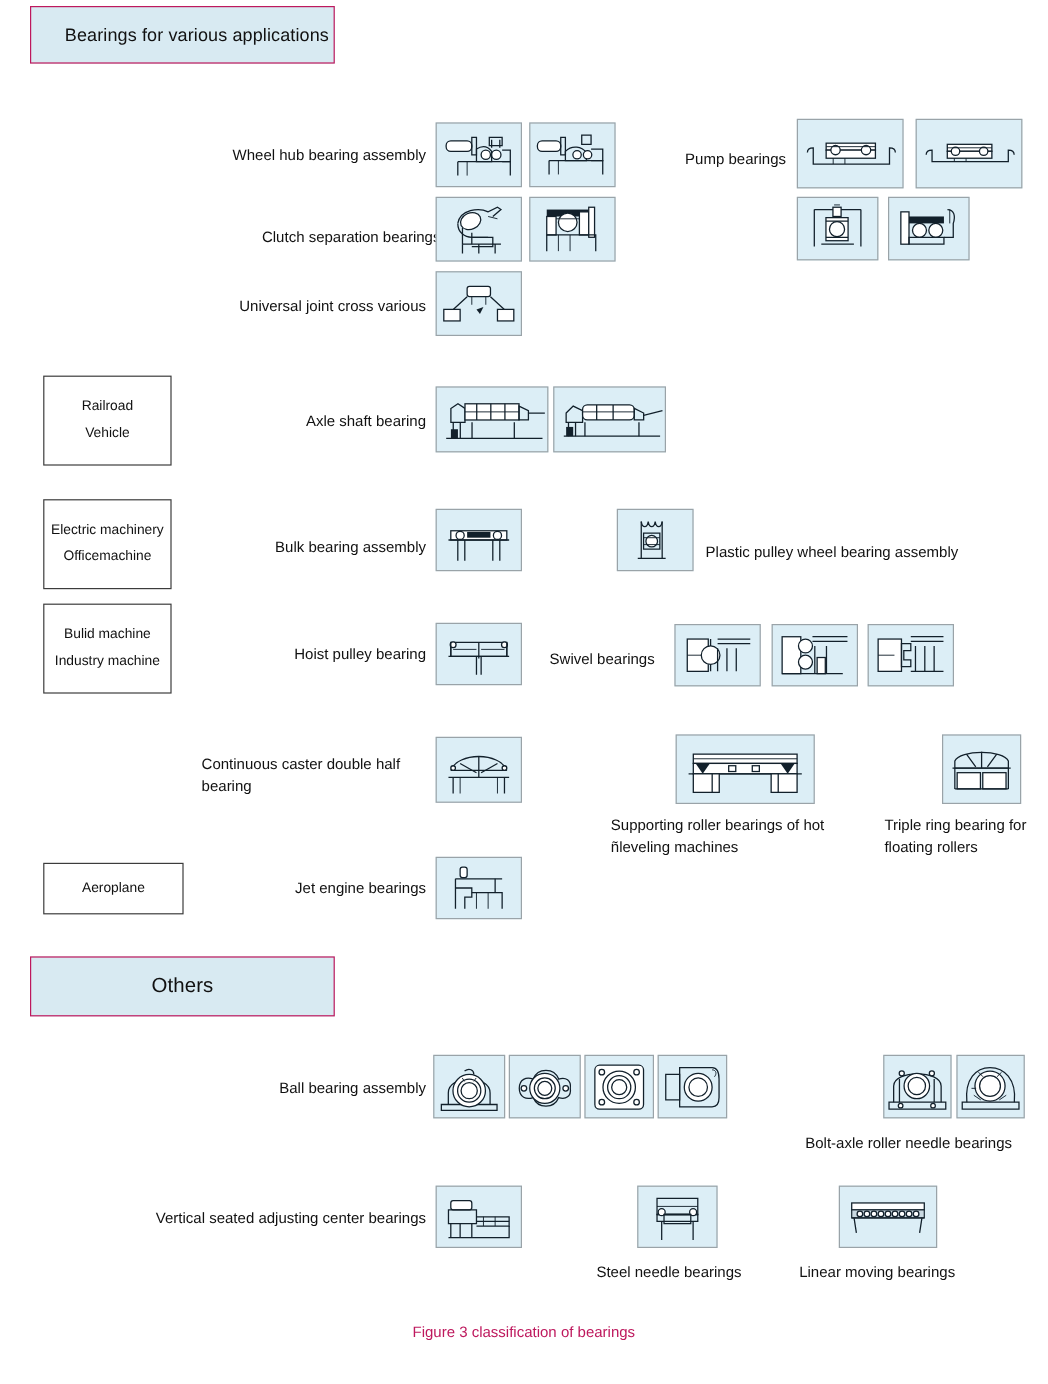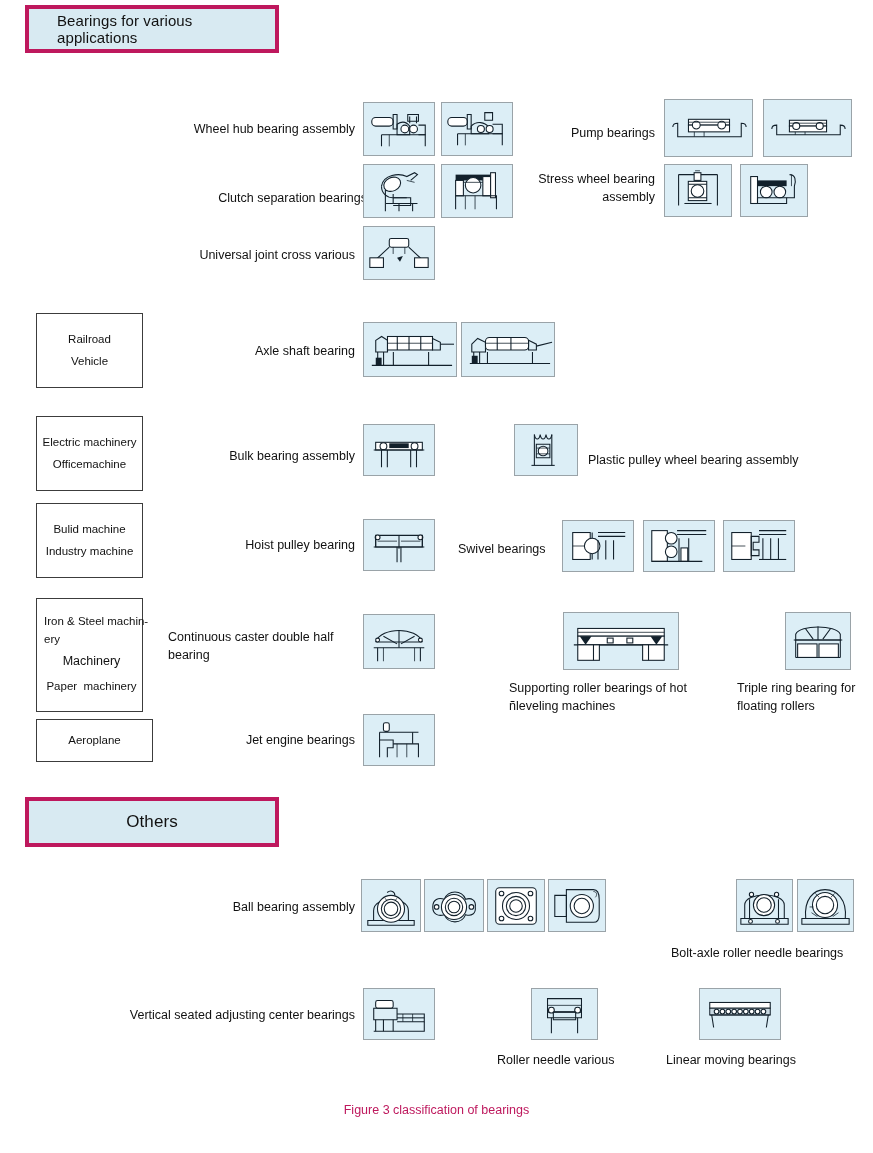--- a/index.html
+++ b/index.html
@@ -17,21 +17,21 @@
     width: 873px;
     height: 1153px;
     overflow: hidden;
     background: #ffffff;
   }
   .abs { position: absolute; }
 
   
   .banner {
     background: #d8eaf2;
-    border: 4px solid #be185d;
+    border: 1px solid #be185d;
     box-sizing: border-box;
     display: flex;
     align-items: center;
     justify-content: center;
     font-size: 15px;
     color: #111;
     letter-spacing: 0.1px;
   }
   .banner.left-al {
     justify-content: flex-start;
@@ -112,26 +112,20 @@
   <div class="abs catbox" style="left:36px; top:416px; width:107px; height:75px;">
     <span class="ln">Electric machinery</span>
     <span class="ln">Officemachine</span>
   </div>
 
   <div class="abs catbox" style="left:36px; top:503px; width:107px; height:75px;">
     <span class="ln">Bulid machine</span>
     <span class="ln">Industry machine</span>
   </div>
 
-  <div class="abs catbox irons" style="left:36px; top:598px; width:107px; height:114px;">
-    <span class="ln c1">Iron &amp; Steel machin-</span>
-    <span class="ln c1">ery</span>
-    <span class="ln c2">Machinery</span>
-    <span class="ln c3">Paper  machinery</span>
-  </div>
 
   <div class="abs catbox" style="left:36px; top:719px; width:117px; height:43px;">
     <span class="ln">Aeroplane</span>
   </div>
 
   <div class="abs cap r" style="left:140px; top:120px; width:215px;">Wheel hub bearing assembly</div>
 
   <div class="abs tile" style="left:363px; top:102px; width:72px; height:54px;">
     <svg viewBox="0 0 72 54" preserveAspectRatio="none" aria-hidden="true">
       <rect x="8" y="15" width="22" height="9" rx="4" class="fl-w"></rect>
@@ -220,24 +214,20 @@
       <rect x="26" y="21" width="38" height="6" class="fl-w"></rect>
       <rect x="26" y="27" width="38" height="6" class="fl-w"></rect>
       <circle cx="33" cy="27" r="3.6" class="fl-w"></circle>
       <circle cx="57" cy="27" r="3.6" class="fl-w"></circle>
       <path class="ln-s" d="M8 30 C8 26 11 26 13 26 L13 36 L78 36 L78 26 C80 26 83 26 83 30"></path>
       <path class="ln-t" d="M32 33 L32 36 M42 33 L42 36"></path>
       <path class="ln-t" d="M26 24 L64 24"></path>
     </svg>
   </div>
 
-  <div class="abs cap r" style="left:510px; top:170px; width:145px;">
-    <div>Stress wheel bearing</div>
-    <div>assembly</div>
-  </div>
 
   <div class="abs tile" style="left:664px; top:164px; width:68px; height:53px;">
     <svg viewBox="0 0 68 53" preserveAspectRatio="none" aria-hidden="true">
       <path class="ln-s" d="M14 10 L14 42 M54 10 L54 42 M14 10 L54 10"></path>
       <rect x="30" y="8" width="7" height="8" class="fl-w"></rect>
       <path class="ln-t" d="M31 6 L36 6"></path>
       <rect x="24" y="17" width="19" height="20" class="fl-w"></rect>
       <circle cx="33.5" cy="27" r="6.5" class="fl-w"></circle>
       <path class="ln-s" d="M24 20 L43 20 M24 34 L43 34"></path>
       <path class="ln-s" d="M20 40 L48 40"></path>
@@ -551,19 +541,19 @@
       <circle cx="41" cy="23.5" r="2.4" class="fl-w"></circle>
       <circle cx="47" cy="23.5" r="2.4" class="fl-w"></circle>
       <circle cx="53" cy="23.5" r="2.4" class="fl-w"></circle>
       <circle cx="59" cy="23.5" r="2.4" class="fl-w"></circle>
       <circle cx="65" cy="23.5" r="2.4" class="fl-w"></circle>
       <path class="ln-s" d="M12 27 L14 40 M70 27 L68 40"></path>
       <path class="ln-s" d="M10 27 L72 27"></path>
     </svg>
   </div>
 
-  <div class="abs cap l" style="left:497px; top:1051px; width:160px;">Roller needle various</div>
+  <div class="abs cap l" style="left:497px; top:1051px; width:160px;">Steel needle bearings</div>
 
   <div class="abs cap l" style="left:666px; top:1051px; width:170px;">Linear moving bearings</div>
 
   <div class="abs figcap" style="left:0px; top:1103px; width:873px;">Figure 3 classification of bearings</div>
 
 </div>
 
 </body></html>

